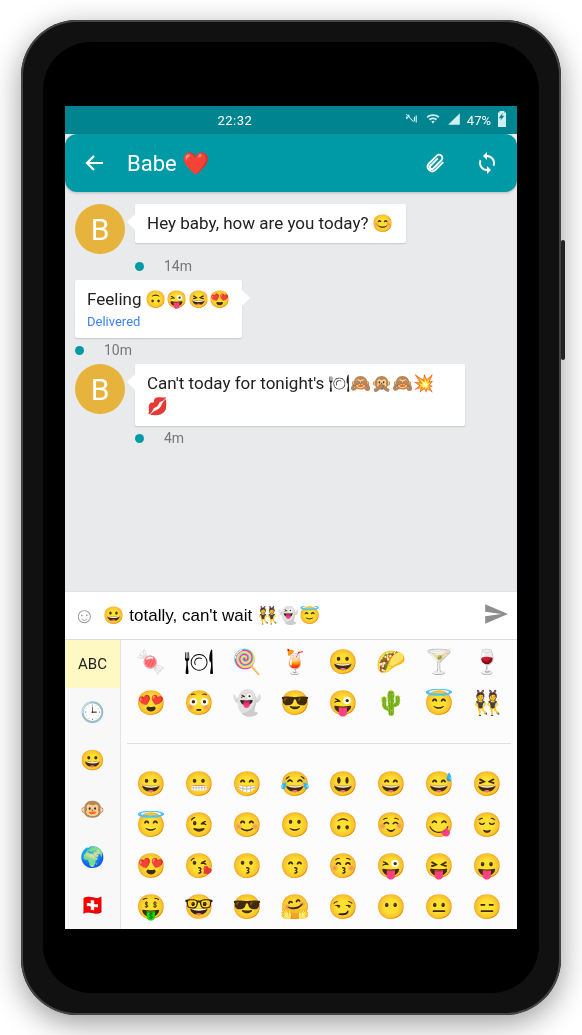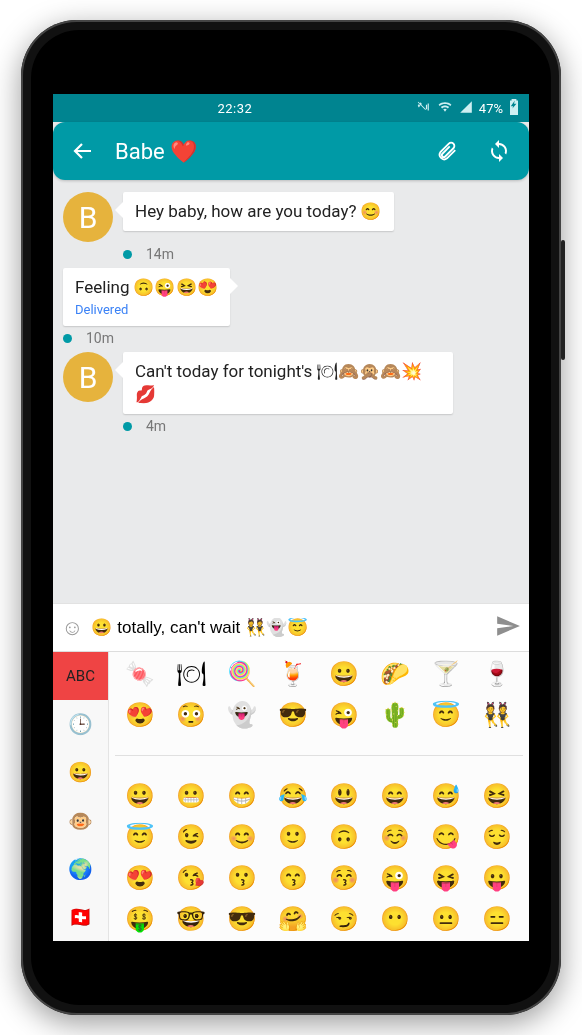--- a/index.html
+++ b/index.html
@@ -9,21 +9,21 @@
     display: flex;
     justify-content: center;
     align-items: flex-start;
     padding: 20px 0;
   }
   .phone {
     width: 540px;
     height: 995px;
     background: #111;
     border-radius: 56px;
-    padding: 10px;
+    padding: 22px;
     position: relative;
     box-shadow: inset 0 0 0 2px #444, 0 8px 30px rgba(0,0,0,.4);
   }
   .phone-inner {
     width: 100%; height: 100%;
     background: #000;
     border-radius: 48px;
     padding: 64px 22px 64px 22px;
     position: relative;
   }
@@ -105,21 +105,21 @@
     line-height: 1.35;
   }
   .bubble::before {
     content: ""; position: absolute; top: 10px; left: -8px;
     border: 8px solid transparent; border-right-color: #fff; border-left: none;
   }
   .row.out { justify-content: flex-start; }
   .row.out .bubble::before { left: auto; right: -8px; border: 8px solid transparent; border-left-color: #fff; border-right: none;}
   .delivered { color: #3b82f6; font-size: 13px; margin-top: 2px;}
   .meta {
-    display: flex; align-items: center; gap: 14px;
+    display: flex; align-items: center; gap: 20px;
     color: #777; font-size: 14px;
     margin-left: 60px;
     margin-top: 4px;
   }
   .meta.out { justify-content: flex-start; margin-left: 0; margin-right: 0;}
   .dot { width: 9px; height: 9px; border-radius: 50%; background: #009aa6; display: inline-block;}
   
   .compose {
     height: 48px;
     background: #fff;
@@ -143,21 +143,21 @@
   .kbd-tabs {
     width: 56px;
     display: flex; flex-direction: column;
     background: #f8f8f8;
   }
   .kbd-tab {
     flex: 1; display: flex; align-items: center; justify-content: center;
     font-size: 20px; color: #555;
     border-right: 1px solid #e4e4e4;
   }
-  .kbd-tab.active { background: #ef4444; color: #222; font-weight: 400; font-size: 16px;}
+  .kbd-tab.active { background: #fef9c3; color: #222; font-weight: 400; font-size: 16px;}
   .kbd-tab-label { font-size: 15px; }
   .emoji-grid {
     flex: 1;
     display: grid;
     grid-template-columns: repeat(8, 1fr);
     grid-auto-rows: 1fr;
     padding: 2px 6px;
   }
   .emoji-cell {
     display: flex; align-items: center; justify-content: center;

